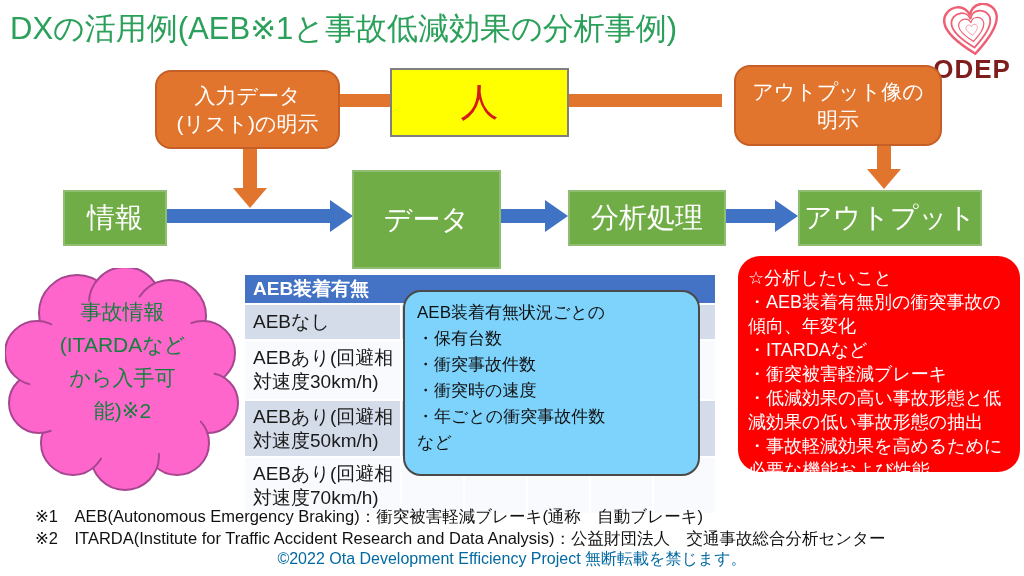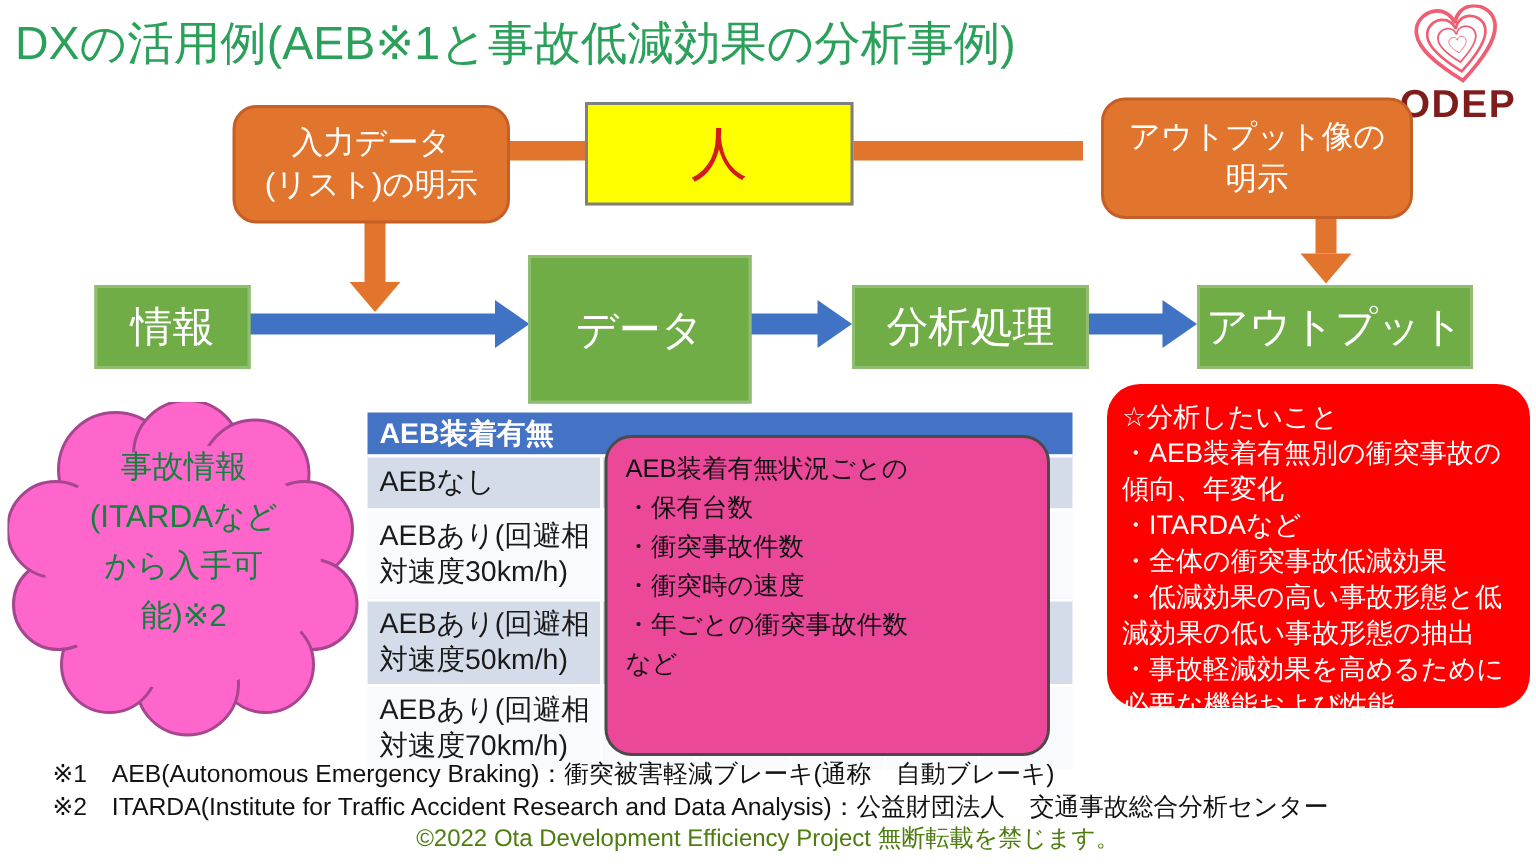--- a/index.html
+++ b/index.html
@@ -60,37 +60,37 @@
   .thead{height:28px;background:#4472C4;display:flex;align-items:center;}
   .thead .c0{width:155px;color:#fff;font-weight:bold;font-size:19px;display:flex;align-items:center;padding-left:8px;box-sizing:border-box;}
   .tc{flex:1;border-left:2px solid #fff;box-sizing:border-box;}
   .trow{display:flex;border-top:2px solid #fff;}
   .trow .c0{width:155px;font-size:19px;line-height:24px;display:flex;align-items:center;padding:2px 2px 2px 8px;box-sizing:border-box;color:#1a1a1a;}
   .band{background:#D5DCE9;}
   .plain{background:#F8FAFD;}
   .h34{height:34px;} .h58{height:58px;} .h55{height:55px;}
   
   .ynote{
-    position:absolute;left:403px;top:290px;width:297px;height:214px;background:#ec4899;
+    position:absolute;left:403px;top:290px;width:297px;height:186px;background:#7dd3fc;
     border:2px solid #4a4a4a;border-radius:18px;box-sizing:border-box;
     padding:8px 4px 6px 12px;z-index:5;color:#111;
   }
   .ynote .line{font-size:17px;line-height:26px;white-space:nowrap;}
   
   .rnote{
     position:absolute;left:738px;top:256px;width:282px;height:216px;background:#FE0000;
     border-radius:22px;box-sizing:border-box;padding:10px 8px 6px 10px;z-index:5;color:#fff;
   }
   .rnote .line{font-size:18px;line-height:24px;}
   
   .footnotes{position:absolute;left:35px;top:505px;color:#111;z-index:6;}
   .footnotes .fline{font-size:16.5px;line-height:22px;white-space:nowrap;}
   .copyright{
     position:absolute;left:0;top:549px;width:1024px;text-align:center;
-    color:#4d7c0f;font-size:16px;z-index:6;
+    color:#0369a1;font-size:16px;z-index:6;
   }
 </style>
 </head>
 <body>
 
 <div class="stage">
 
   <div class="title">DXの活用例(AEB※1と事故低減効果の分析事例)</div>
 
   <div class="logo">
@@ -212,21 +212,21 @@
       <div class="line">・衝突事故件数</div>
       <div class="line">・衝突時の速度</div>
       <div class="line">・年ごとの衝突事故件数</div>
       <div class="line">など</div>
     </div>
 
   <div class="rnote">
       <div class="line">☆分析したいこと</div>
       <div class="line">・AEB装着有無別の衝突事故の傾向、年変化</div>
       <div class="line">・ITARDAなど</div>
-      <div class="line">・全体の衝突事故低減効果</div>
+      <div class="line">・衝突被害軽減ブレーキ</div>
       <div class="line">・低減効果の高い事故形態と低減効果の低い事故形態の抽出</div>
       <div class="line">・事故軽減効果を高めるために必要な機能および性能</div>
     </div>
 
   <div class="footnotes">
       <div class="fline">※1　AEB(Autonomous  Emergency Braking)：衝突被害軽減ブレーキ(通称　自動ブレーキ)</div>
       <div class="fline">※2　ITARDA(Institute  for Traffic Accident Research and Data Analysis)：公益財団法人　交通事故総合分析センター</div>
     </div>
 
   <div class="copyright">©2022  Ota Development Efficiency Project 無断転載を禁じます。</div>

